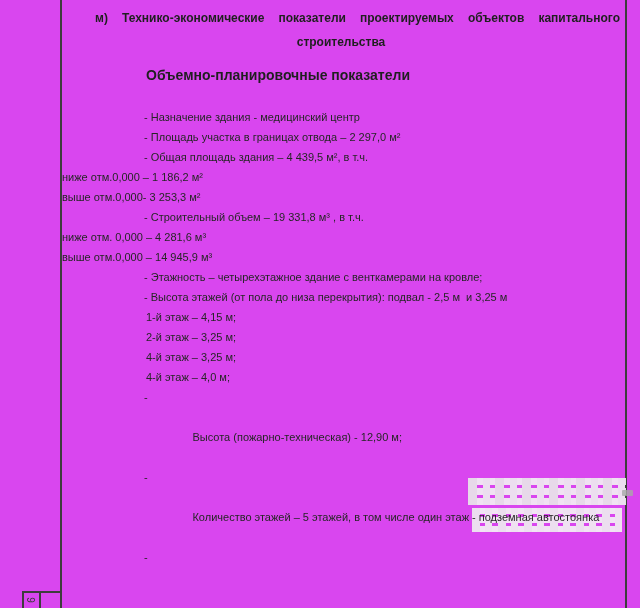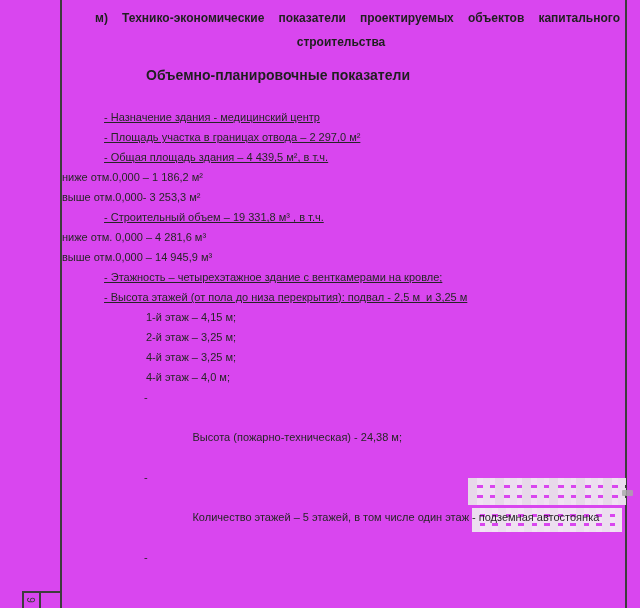--- a/index.html
+++ b/index.html
@@ -64,21 +64,21 @@
     text-indent: 33px;
   }
   .title-line2 { text-align: center; }
   .section-heading {
     margin-top: 13px; margin-left: 84px;
     font-size: 14px; font-weight: bold; color: #1f1f1f;
     line-height: 16px;
   }
   .spec-list { margin-top: 24px; }
   .row { line-height: 20px; white-space: pre-wrap; }
-  .row.item { padding-left: 42px; text-decoration: underline; }
+  .row.item { padding-left: 82px; }
   .row.sub1 { }
   .row.sub2 { padding-left: 84px; }
   .row.hang { padding-left: 106px; position: relative; }
   .row.hang .bullet { position: absolute; left: 82px; top: 0; }
 </style>
 </head>
 <body>
 
 <div class="screen">
 
@@ -116,21 +116,21 @@
       <div class="row sub1">выше отм.0,000 – 14 945,9 м³</div>
       <div class="row item">- Этажность – четырехэтажное здание с венткамерами на кровле;</div>
       <div class="row item">- Высота этажей (от пола до низа перекрытия): подвал - 2,5 м  и 3,25 м</div>
       <div class="row sub2">1-й этаж – 4,15 м;</div>
       <div class="row sub2">2-й этаж – 3,25 м;</div>
       <div class="row sub2">4-й этаж – 3,25 м;</div>
       <div class="row sub2">4-й этаж – 4,0 м;</div>
 
       <div class="row hang">
         <span class="bullet">-</span>
-        <span>Высота (пожарно-техническая) - 24,38 м;</span>
+        <span>Высота (пожарно-техническая) - 12,90 м;</span>
       </div>
       <div class="row hang">
         <span class="bullet">-</span>
         <span>Количество этажей – 5 этажей, в том числе один этаж - подземная автостоянка</span>
       </div>
       <div class="row hang">
         <span class="bullet">-</span>
         
       </div>
 

